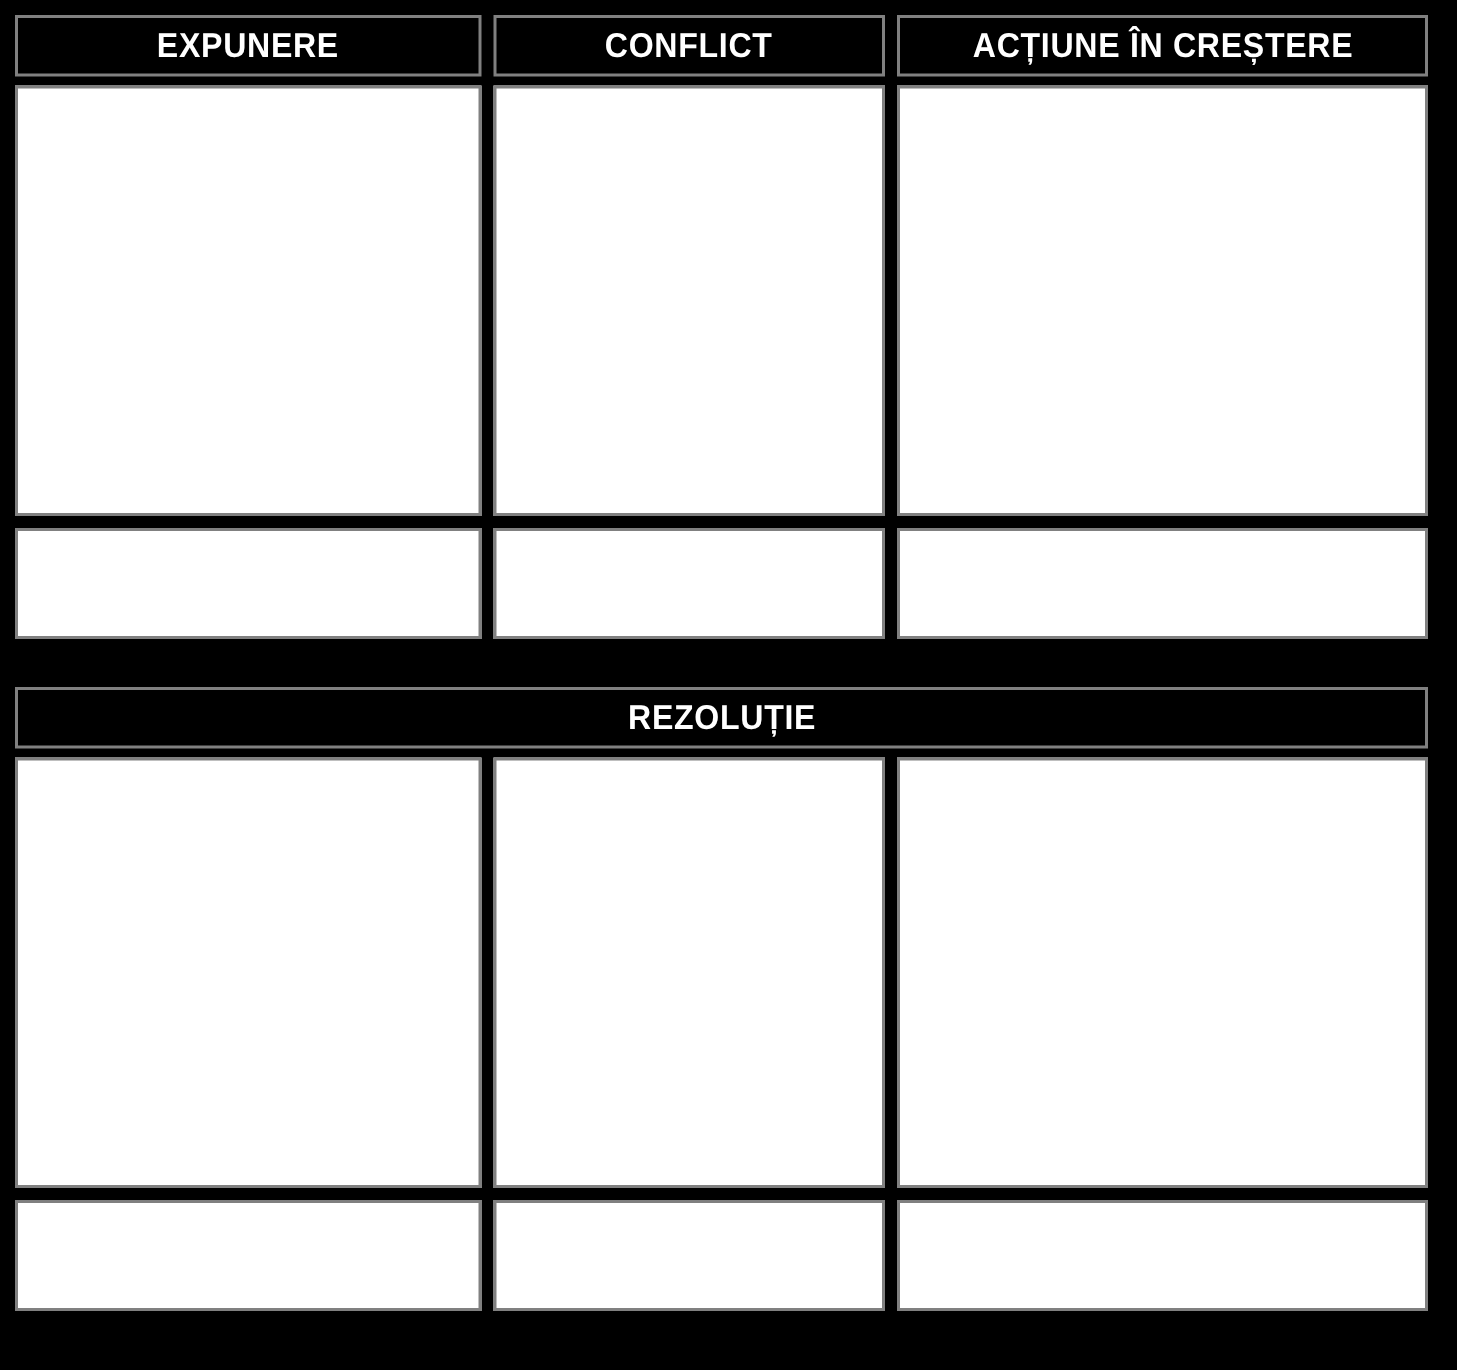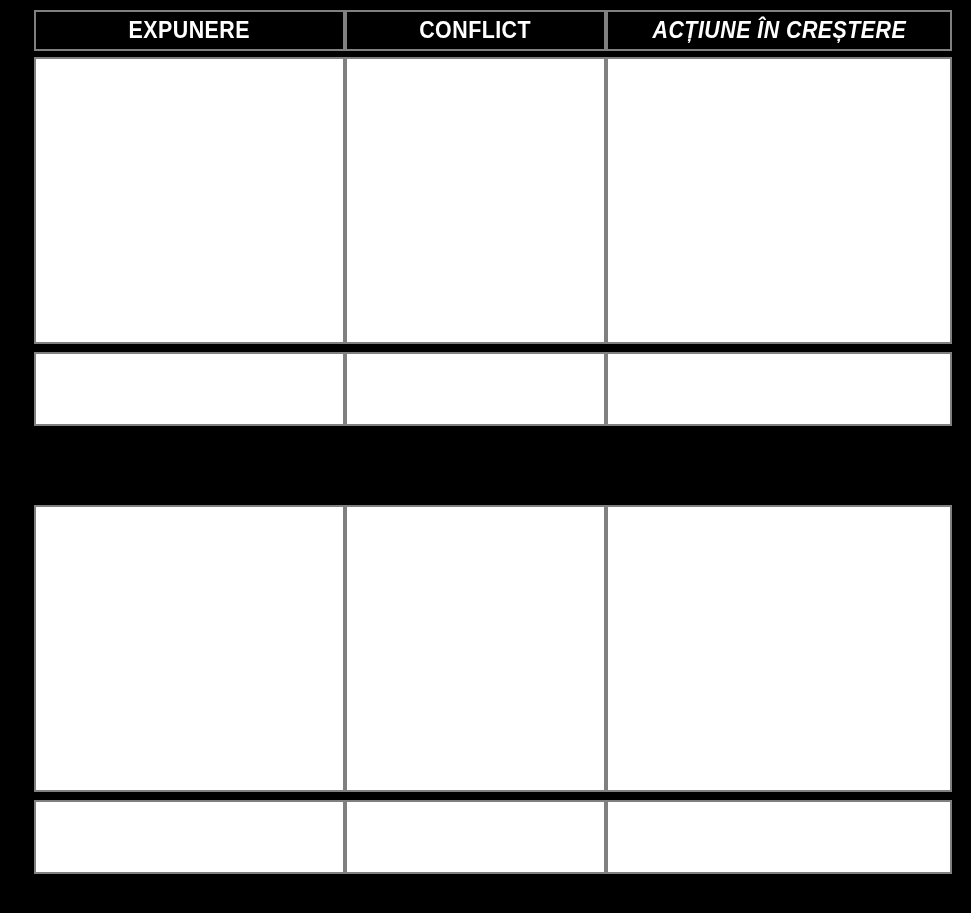--- a/index.html
+++ b/index.html
@@ -31,36 +31,36 @@
   }
   .band-row1 { top: 0px;   height: 437px; }
   .band-row2 { top: 448px; height: 425px; }
 
   
   .strip {
     position: absolute;
     left: 10px;
     right: 19px;
     display: flex;
-    margin-left: 24px;
+    gap: 8px;
   }
   .strip-titles   { top: 10px;  height: 41px; }
   .strip-images   { top: 57px;  height: 287px; }
   .strip-captions { top: 352px; height: 74px; }
 
   
   .cell {
     box-sizing: border-box;
     border: 2px solid #808080;
   }
 
   
   .col-1 { width: 311px; }
   .col-2 { width: 261px; }
-  .col-3 { flex: 1 1 auto; font-style: italic; }
+  .col-3 { flex: 1 1 auto; }
 
   
   .title-cell {
     background: #000000;
     display: flex;
     align-items: center;
     justify-content: center;
     padding: 0 6px;
     overflow: hidden;
   }
@@ -112,20 +112,23 @@
       <div class="cell caption-cell col-1"></div>
       <div class="cell caption-cell col-2"></div>
       <div class="cell caption-cell col-3"></div>
     </div>
 
   </div>
 
   <div class="band band-row2">
 
     <div class="strip strip-titles">
+      <div class="cell title-cell col-3">
+        <span class="title-text">REZOLUȚIE</span>
+      </div>
     </div>
 
     <div class="strip strip-images">
       <div class="cell image-cell col-1"></div>
       <div class="cell image-cell col-2"></div>
       <div class="cell image-cell col-3"></div>
     </div>
 
     <div class="strip strip-captions">
       <div class="cell caption-cell col-1"></div>

